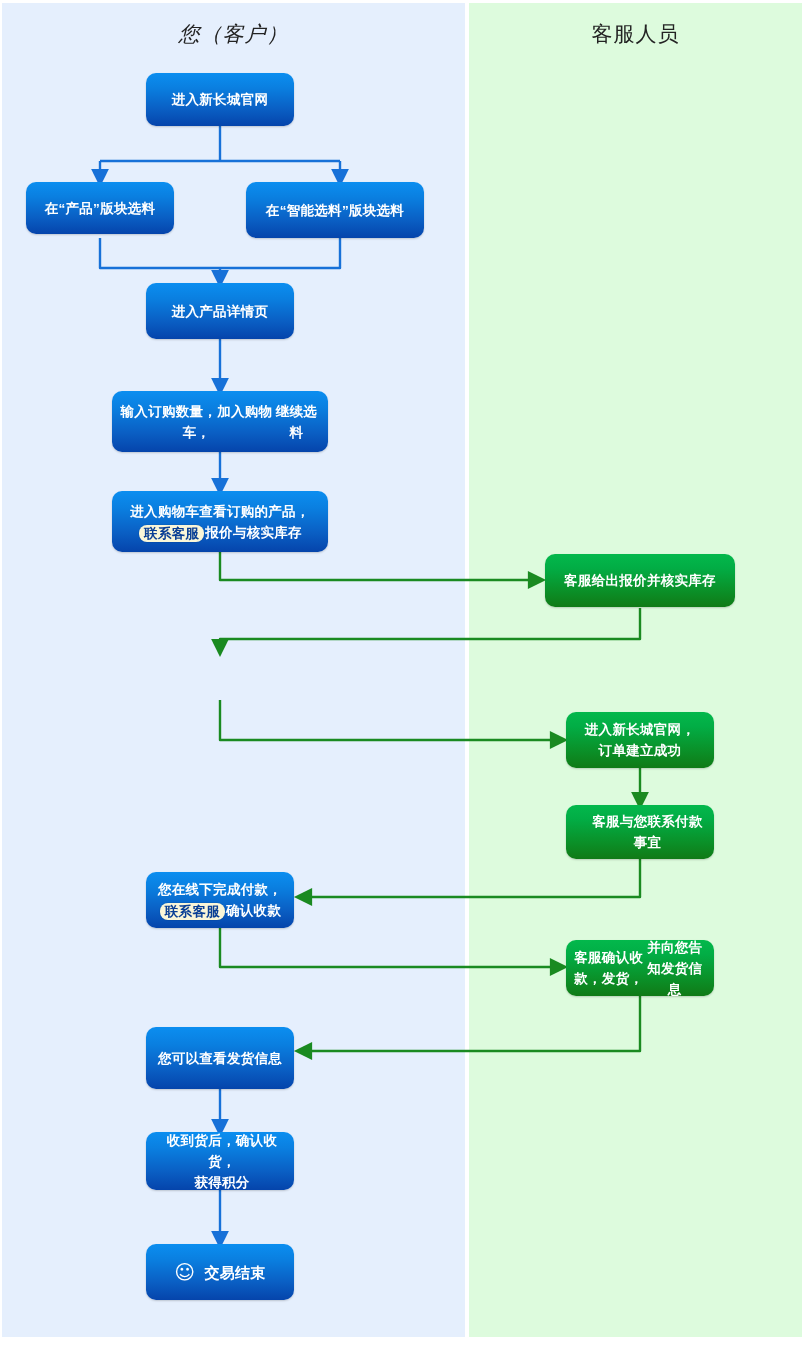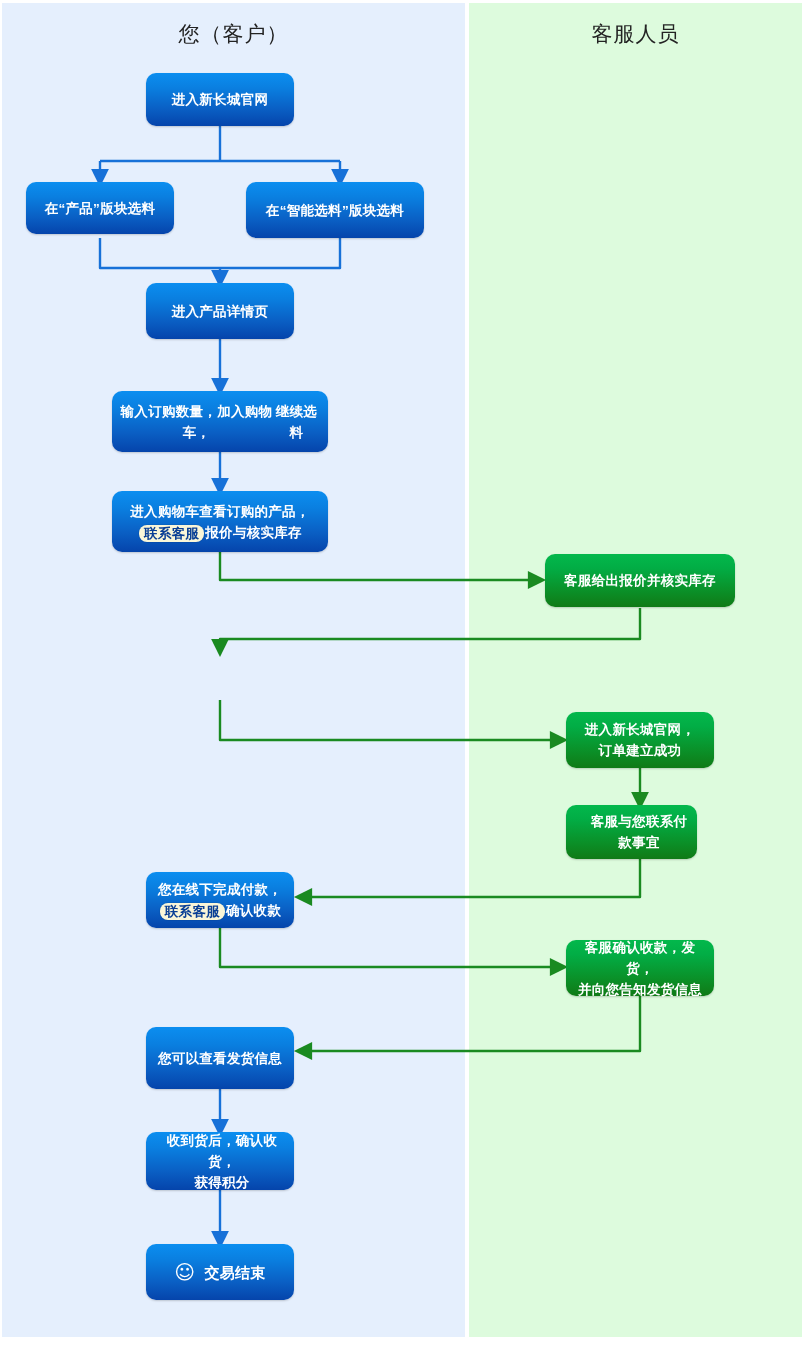--- a/index.html
+++ b/index.html
@@ -25,21 +25,21 @@
 
   .lane-title{
     position:absolute;
     top:20px;
     text-align:center;
     font-size:21px;
     color:#232323;
     letter-spacing:1px;
     white-space:nowrap;
   }
-  #title-customer{ left:2px;  width:463px; }
+  #title-customer{ left:2px;  width:463px;font-style:italic; }
   #title-service { left:469px;width:333px; }
 
   
   #edges{
     position:absolute;
     left:0; top:0;
     width:804px; height:1349px;
     pointer-events:none;
   }
 
@@ -179,32 +179,32 @@
   <div class="node green" style="left:545px; top:554px; width:190px; height:53px;">
     <span class="txt">客服给出报价并核实库存</span>
   </div>
 
 
   <div class="node green" style="left:566px; top:712px; width:148px; height:56px; flex-direction:column;">
     <span class="txt">进入新长城官网，</span>
     <span class="txt">订单建立成功</span>
   </div>
 
-  <div class="node green" style="left:566px; top:805px; width:131px; height:54px;padding-left:23px;">
+  <div class="node green" style="left:566px; top:805px; width:148px; height:54px;padding-left:23px;">
     <span class="txt">客服与您联系付款事宜</span>
   </div>
 
   <div class="node blue" style="left:146px; top:872px; width:148px; height:56px; flex-direction:column;">
     <span class="txt">您在线下完成付款，</span>
     <span class="txt">
       <span class="badge">联系客服</span><span>确认收款</span>
     </span>
   </div>
 
-  <div class="node green" style="left:566px; top:940px; width:148px; height:56px; flex-direction:column;">
+  <div class="node green" style="left:566px; top:940px; width:148px; height:56px; flex-direction:row;">
     <span class="txt">客服确认收款，发货，</span>
     <span class="txt">并向您告知发货信息</span>
   </div>
 
   <div class="node blue" style="left:146px; top:1027px; width:148px; height:62px;">
     <span class="txt">您可以查看发货信息</span>
   </div>
 
   <div class="node blue" style="left:146px; top:1132px; width:148px; height:58px; flex-direction:column;padding-left:12px;">
     <span class="txt">收到货后，确认收货，</span>

